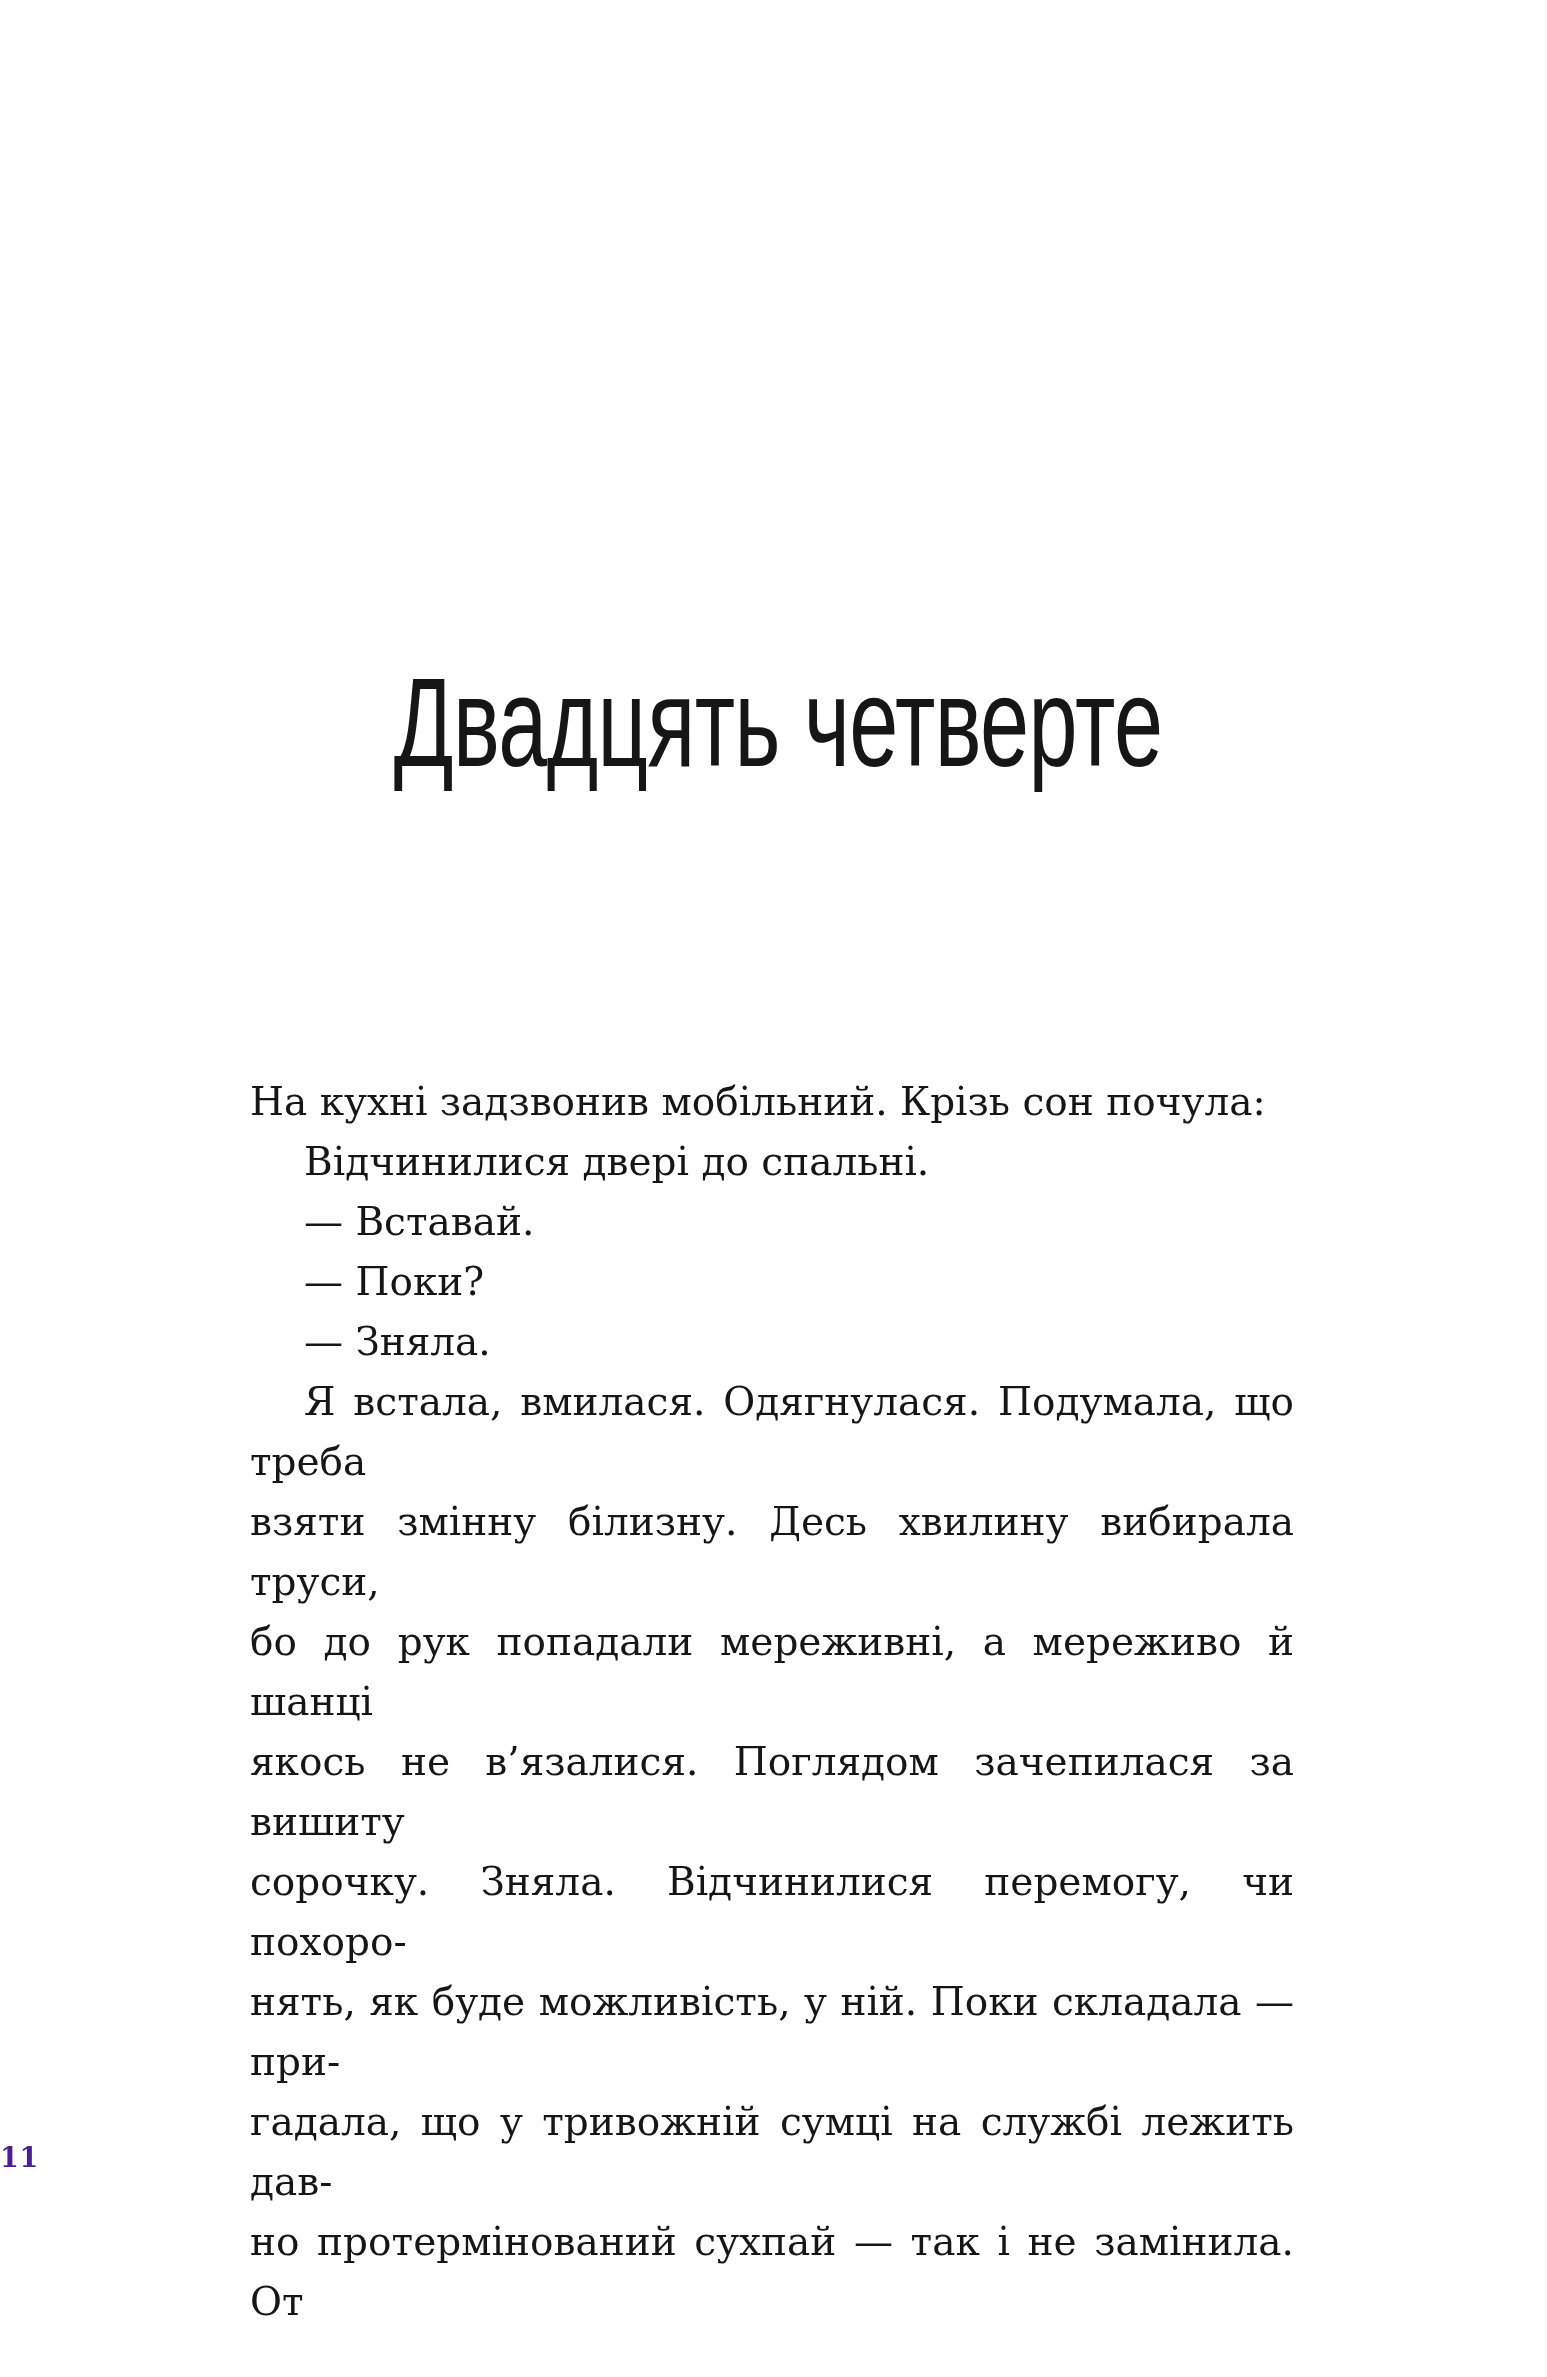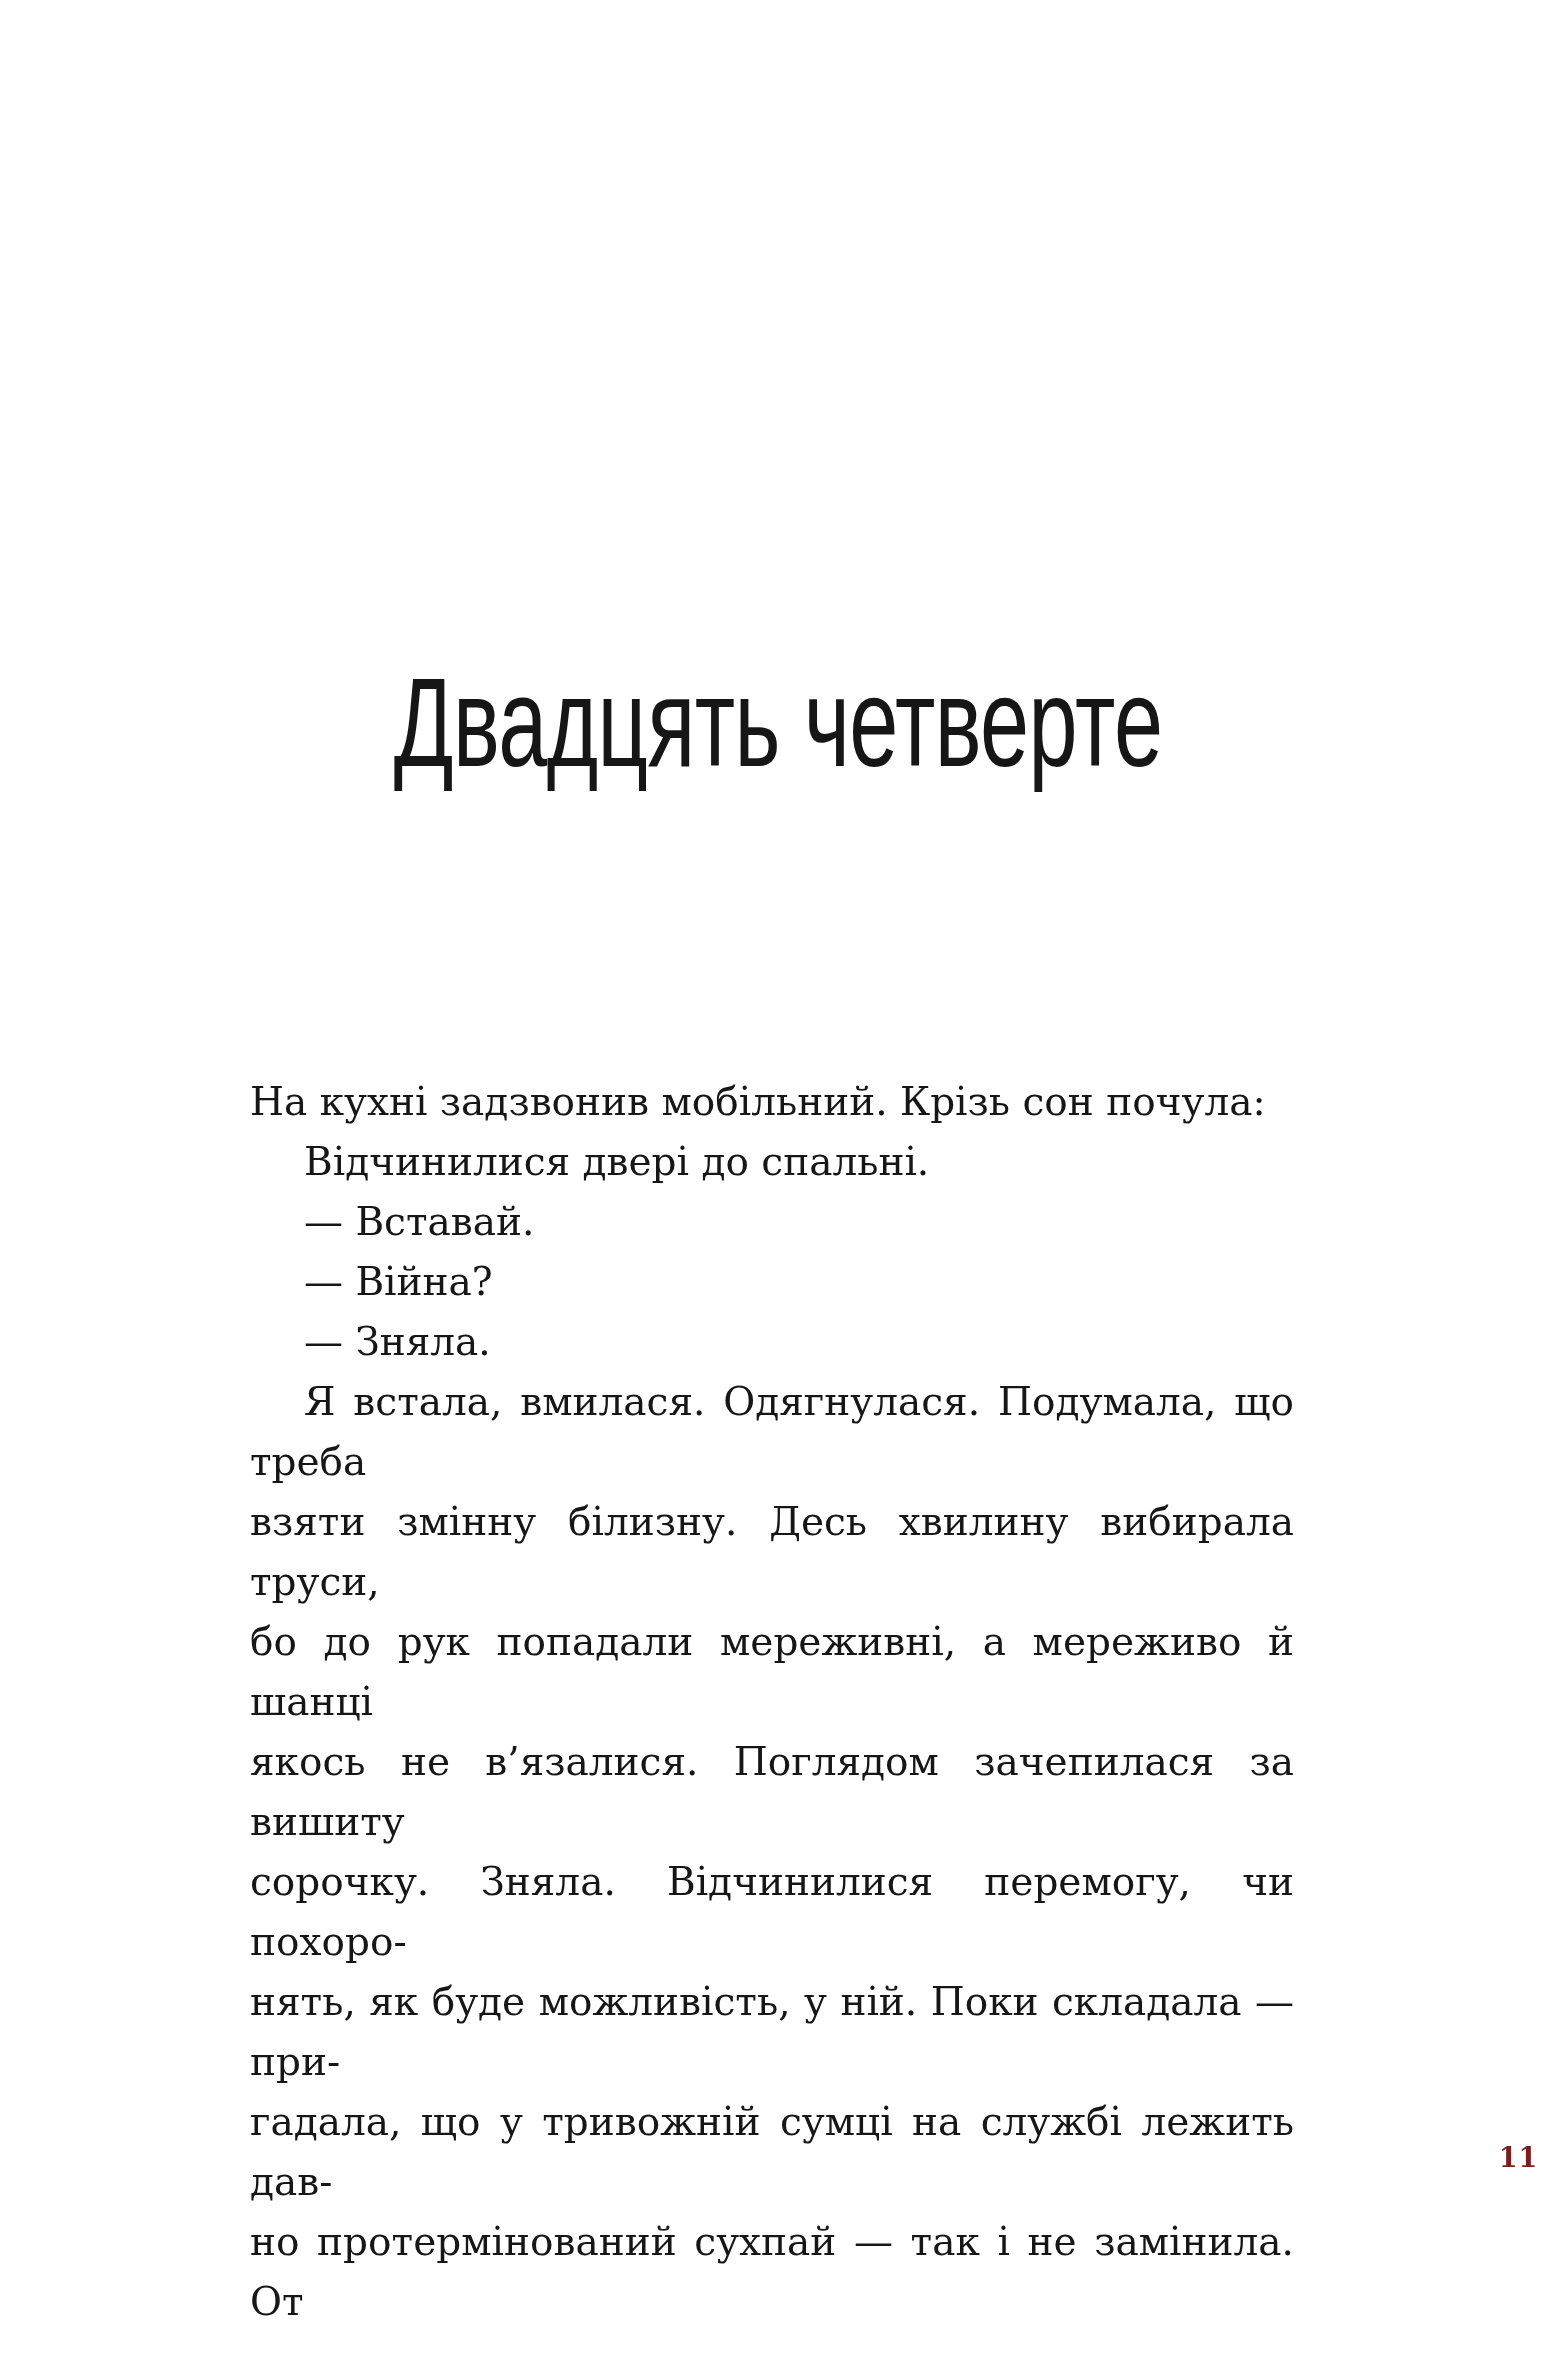--- a/index.html
+++ b/index.html
@@ -54,41 +54,41 @@
   .line.justify {
     white-space: normal;
     text-align: justify;
     text-align-last: justify;
   }
   .page-number {
     position: absolute;
     top: 2144px;
     left: 0;
     width: 1538px; 
-    text-align: right;
+    text-align: left;
     font-family: "DejaVu Serif", serif;
     font-weight: 700;
     font-size: 27px;
     line-height: 27px;
-    color: #7f1d1d;
+    color: #4c1d95;
     letter-spacing: 0.8px;
   }
 </style>
 </head>
 <body>
 
 <div class="page">
 
   <h1 class="chapter-title"><span class="condensed">Двадцять четверте</span></h1>
 
   <div class="body-text">
     <div class="line">На кухні задзвонив мобільний. Крізь сон почула:</div>
     <div class="line indent">Відчинилися двері до спальні.</div>
     <div class="line indent">— Вставай.</div>
-    <div class="line indent">— Війна?</div>
+    <div class="line indent">— Поки?</div>
     <div class="line indent">— Зняла.</div>
     <div class="line justify indent">Я встала, вмилася. Одягнулася. Подумала, що треба</div>
     <div class="line justify">взяти змінну білизну. Десь хвилину вибирала труси,</div>
     <div class="line justify">бо до рук попадали мереживні, а мереживо й шанці</div>
     <div class="line justify">якось не в’язалися. Поглядом зачепилася за вишиту</div>
     <div class="line justify">сорочку. Зняла. Відчинилися перемогу, чи похоро-</div>
     <div class="line justify">нять, як буде можливість, у ній. Поки складала — при-</div>
     <div class="line justify">гадала, що у тривожній сумці на службі лежить дав-</div>
     <div class="line justify">но протермінований сухпай — так і не замінила. От</div>
 

